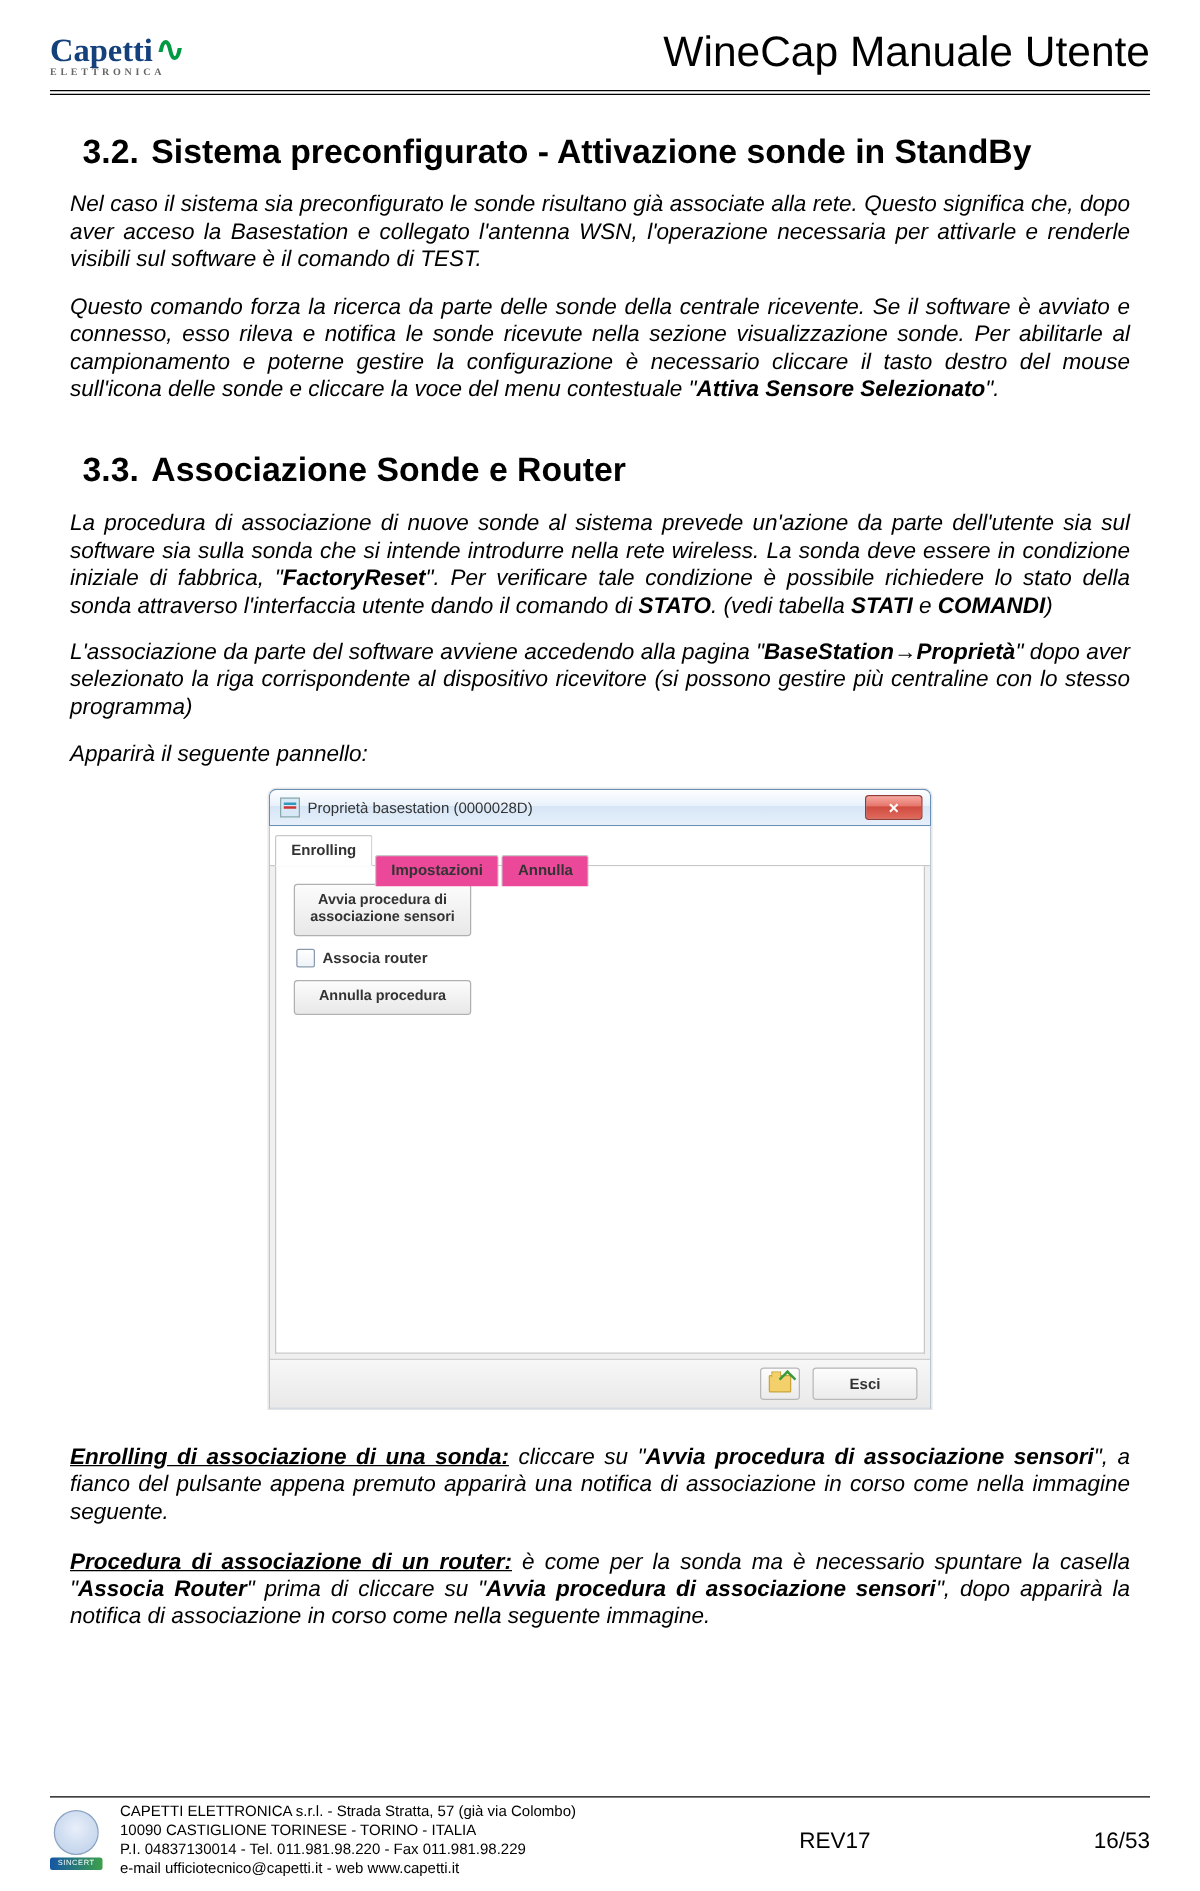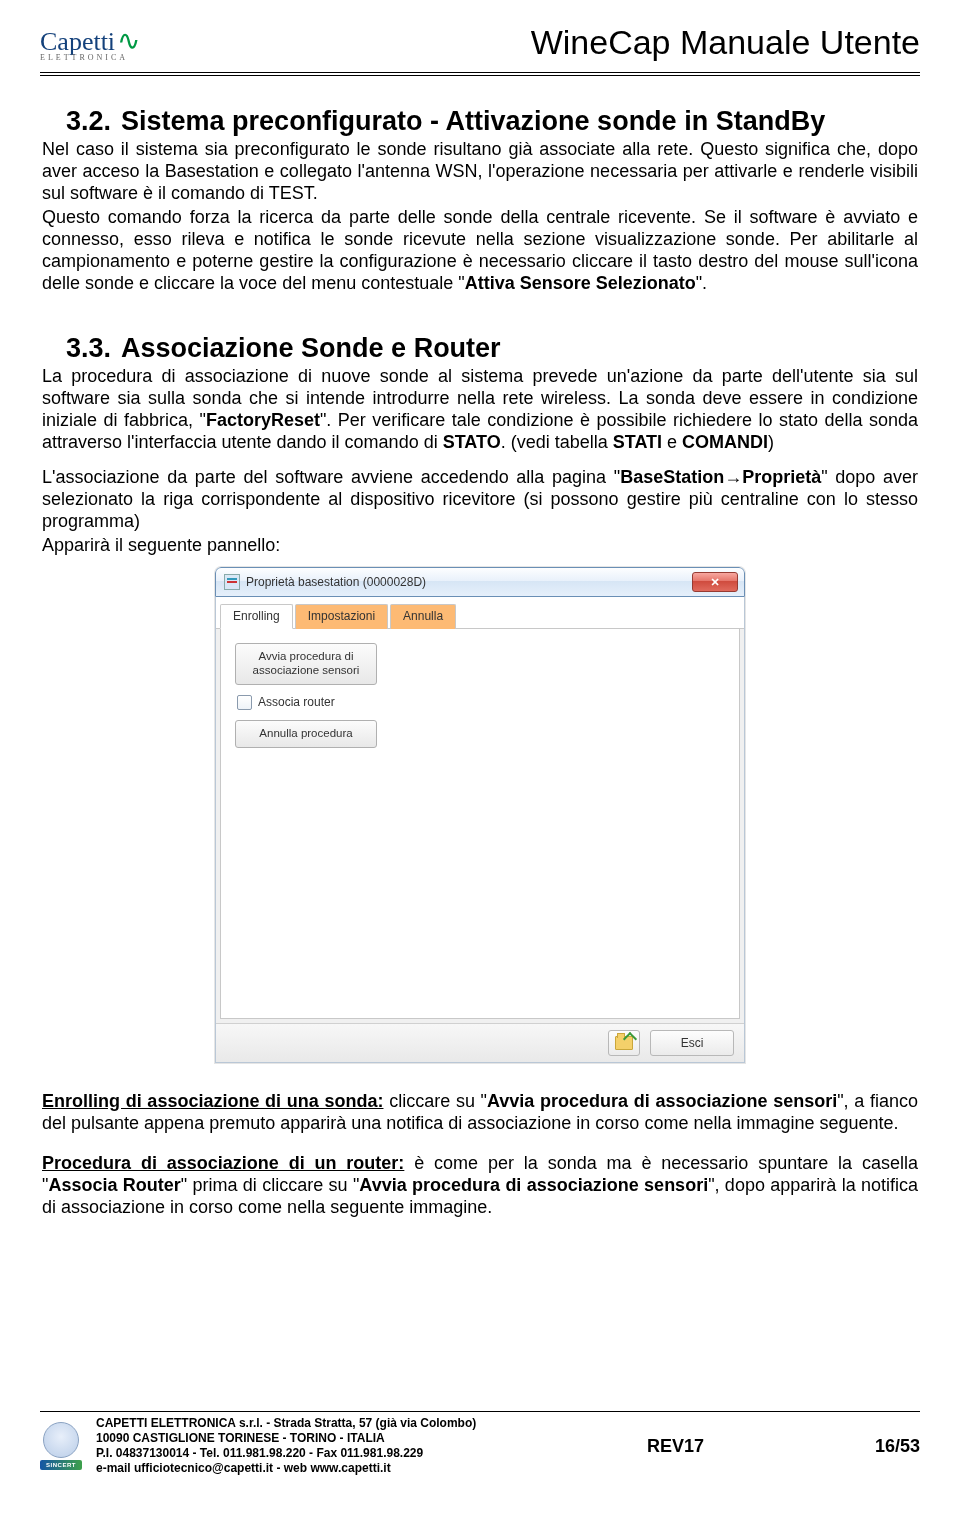--- a/index.html
+++ b/index.html
@@ -36,40 +36,40 @@
   .waves .w2 { width:12px; height:12px; left:0; top:8px; }
   .waves .w3 { width:18px; height:18px; left:0; top:2px; }
   .logo-winecap .cap {
     color:#009944; font-style:normal;
   }
   .logo-winecap .tag {
     font-size:6.5px; color:#999; letter-spacing:0.5px; line-height:1.1;
     border-left:1px solid #ccc; padding-left:6px; margin-left:6px;
     text-transform:uppercase; font-family:Verdana,sans-serif; font-style:normal; font-weight:normal;
   }
-  .logo-capetti { font-family: "Times New Roman", serif; font-size:26px; color:#14417b; font-weight:normal; display:flex; align-items:center; }
+  .logo-capetti { font-family: "Times New Roman", serif; font-size:26px; color:#14417b; font-weight:bold; display:flex; align-items:center; }
   .logo-capetti .sub { font-size:8px; color:#666; display:block; letter-spacing:3px; margin-top:-4px; }
   .logo-capetti .pulse { color:#009944; font-size:28px; margin-left:2px; }
   .hdr-right {
     font-family: Verdana, sans-serif;
     font-size:34px;
     color:#000;
   }
   .rule {
     border:0; border-top:4px double #000; margin:4px 0 30px 0;
   }
   
   .sec-h {
     font-family: Tahoma, Verdana, sans-serif;
     font-size:27px;
     color:#000;
     margin:0;
   }
   .sec-h .num { margin-left:26px; margin-right:10px; }
-  p { margin:2px; line-height:1.22; text-align:justify; }
+  p { margin:16px; line-height:1.22; text-align:justify;font-style:italic; }
   .body-block { margin-bottom:38px; }
   .body-block p + p { margin-top:14px; }
   b { font-weight:bold; }
 
   
   .shot-wrap { display:flex; justify-content:center; margin:10px 0 28px 0; }
   .win {
     width:530px;
     font-family: "Segoe UI", Tahoma, sans-serif;
     font-size:12px;
@@ -94,38 +94,39 @@
     width:44px; height:18px;
     background:linear-gradient(#f7a7a0,#e5756a 45%,#cf4b3e 46%,#e06a5d);
     border:1px solid #963b33; border-radius:3px;
     display:flex; align-items:center; justify-content:center;
     color:#fff; font-weight:bold; font-size:11px;
   }
   .win-body {
     border:1px solid #b9c7d6; border-top:0;
     background:#f0f0f0;
     padding:0;
+    font-weight:bold;
   }
   .tabstrip {
     display:flex; gap:0;
     padding:6px 4px 0 4px;
     background:#fff;
     border-bottom:1px solid #c8c8c8;
   }
   .tab {
     padding:4px 12px 5px;
     font-size:12px;
     color:#333;
     border:1px solid #c8c8c8;
     border-bottom:none;
-    background:#fdba74;
+    background:#ec4899;
     margin-right:2px;
     border-radius:2px 2px 0 0;
     position:relative;
-    top:1px;
+    top:17px;
   }
   .tab.active {
     background:#fff;
     border-bottom:1px solid #fff;
     top:1px;
     z-index:2;
   }
   .tabpane {
     background:#fff;
     border:1px solid #c8c8c8;
@@ -171,21 +172,21 @@
     display:flex; align-items:center; justify-content:center;
   }
   .folder-icon { width:16px; height:12px; background:#f4d06a; border:1px solid #caa63a; border-radius:1px; position:relative; }
   .folder-icon::before{content:"";position:absolute;left:1px;top:-4px;width:6px;height:4px;background:#f4d06a;border:1px solid #caa63a;border-bottom:none;border-radius:1px 1px 0 0;}
   .folder-icon::after{content:"";position:absolute;right:-3px;top:-3px;width:8px;height:8px;border:2px solid #3a9a3a;border-left:none;border-bottom:none;transform:rotate(-45deg);}
 
   .underline { text-decoration:underline; }
 
   
   .page-footer {
-    position:absolute; left:40px; right:40px; bottom:37px;font-weight:bold;
+    position:absolute; left:40px; right:40px; bottom:11px;
   }
   .page-footer .frule { border:0; border-top:1px solid #000; margin:0 0 4px 0; }
   .page-footer .frow {
     display:flex; align-items:flex-start; justify-content:space-between;
     font-size:12px; color:#000;
   }
   .page-footer .fleft { display:flex; gap:14px; align-items:center; }
   .seals { display:flex; gap:4px; align-items:center; }
   .seal {
     width:34px; height:34px; border-radius:50%;

